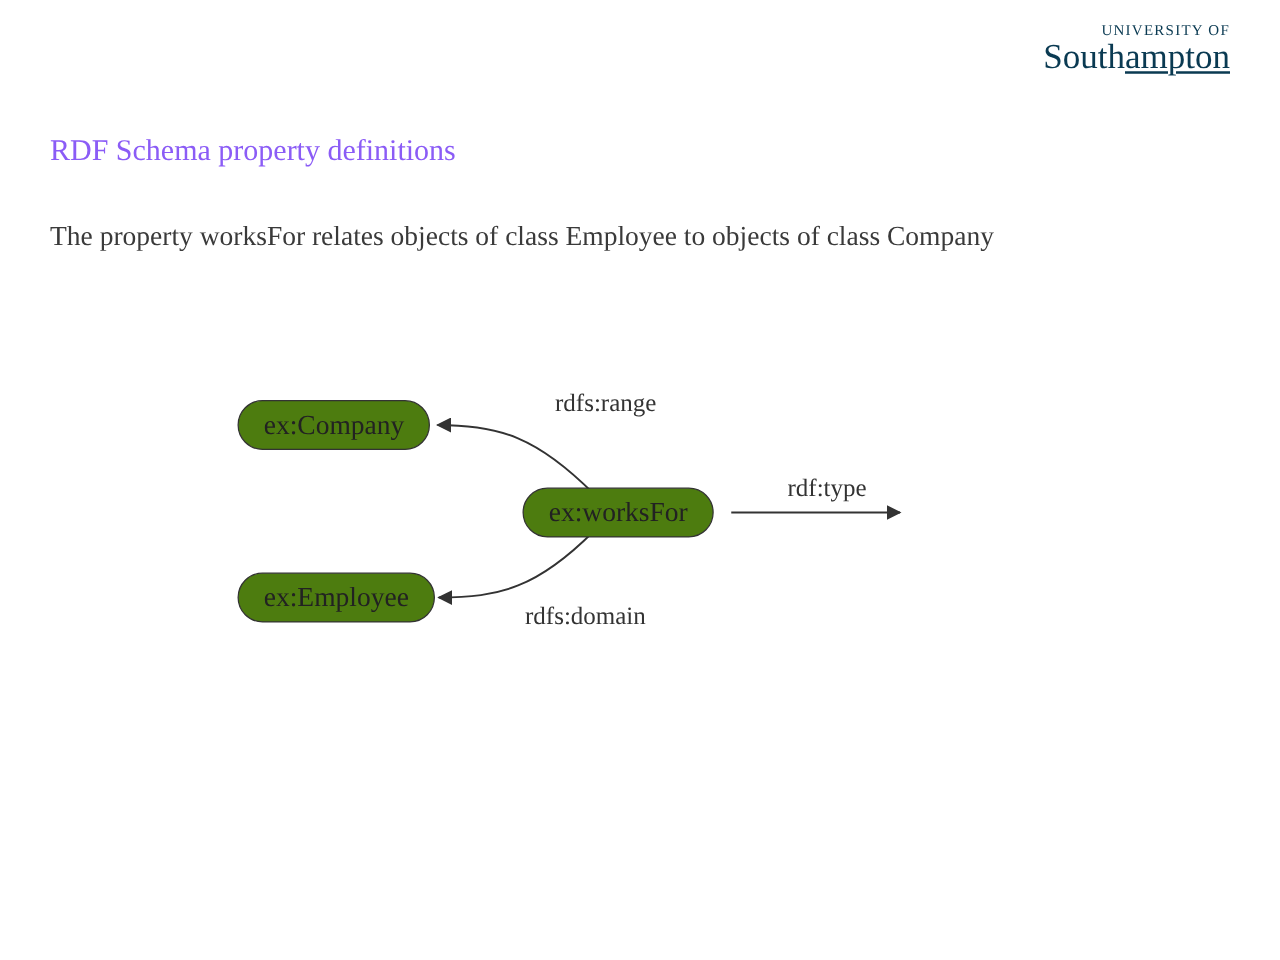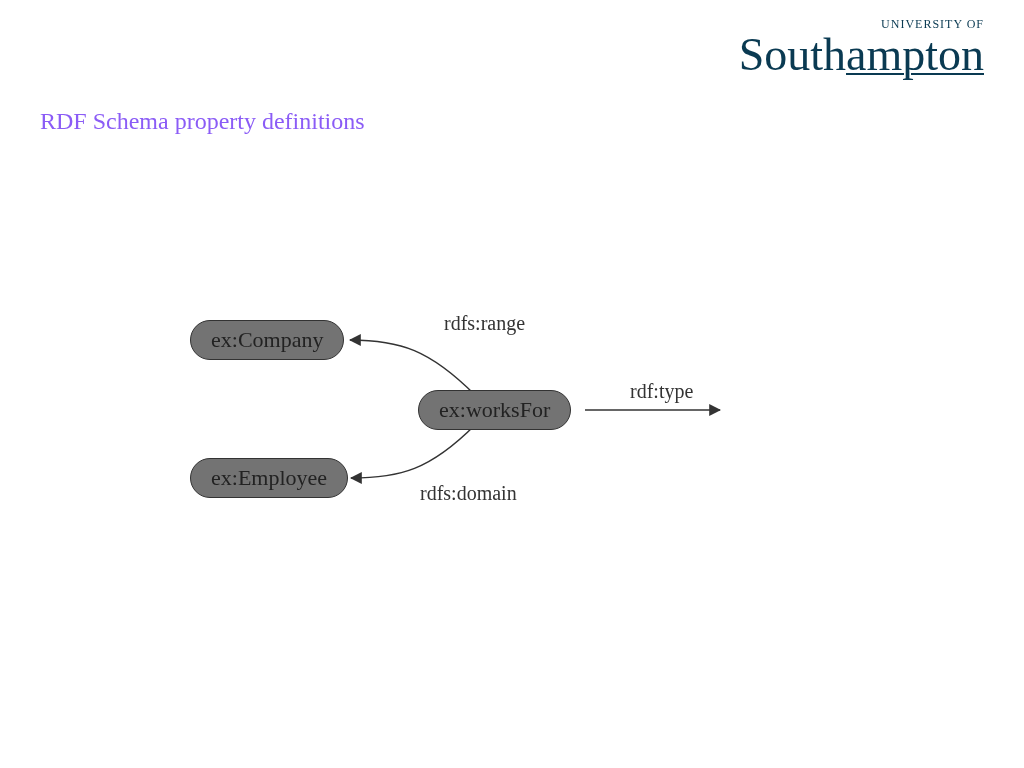--- a/index.html
+++ b/index.html
@@ -26,21 +26,21 @@
   }
   .logo-top {
     font-family: Georgia, serif;
     font-size: 12px;
     letter-spacing: 1px;
     color: #0a3a52;
     margin-bottom: 2px;
   }
   .logo-main {
     font-family: Georgia, serif;
-    font-size: 46px;
+    font-size: 28px;
     color: #0a3a52;
   }
   .logo-main .hl {
     text-decoration: underline;
     text-decoration-thickness: 2px;
     text-underline-offset: 3px;
   }
   .title {
     position: absolute;
     top: 108px;
@@ -60,21 +60,21 @@
   }
   .diagram {
     position: absolute;
     top: 290px;
     left: 0;
     width: 1024px;
     height: 240px;
   }
   .node {
     position: absolute;
-    background: #737373;
+    background: #4d7c0f;
     border: 1.5px solid #333;
     border-radius: 22px;
     padding: 6px 20px;
     font-family: Georgia, serif;
     font-size: 22px;
     color: #222;
     white-space: nowrap;
   }
   .edge-label {
     position: absolute;
@@ -105,20 +105,21 @@
 
 <div class="slide">
 
   <div class="logo">
     <div class="logo-top">UNIVERSITY OF</div>
     <div class="logo-main"><span>South</span><span class="hl">ampton</span></div>
   </div>
 
   <div class="title">RDF Schema property definitions</div>
 
+  <div class="subtitle">The property worksFor relates objects of class Employee to objects of class Company</div>
 
   <div class="diagram">
 
     <svg class="edges">
       <defs>
         <marker id="arrow" viewBox="0 0 10 10" refX="9" refY="5" markerWidth="8" markerHeight="8" orient="auto-start-reverse">
           <path d="M 0 0 L 10 5 L 0 10 z" fill="#333"></path>
         </marker>
       </defs>
 

